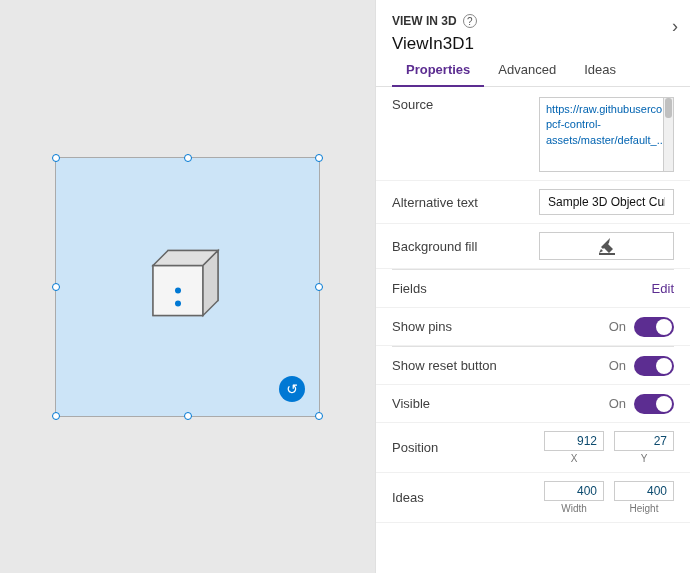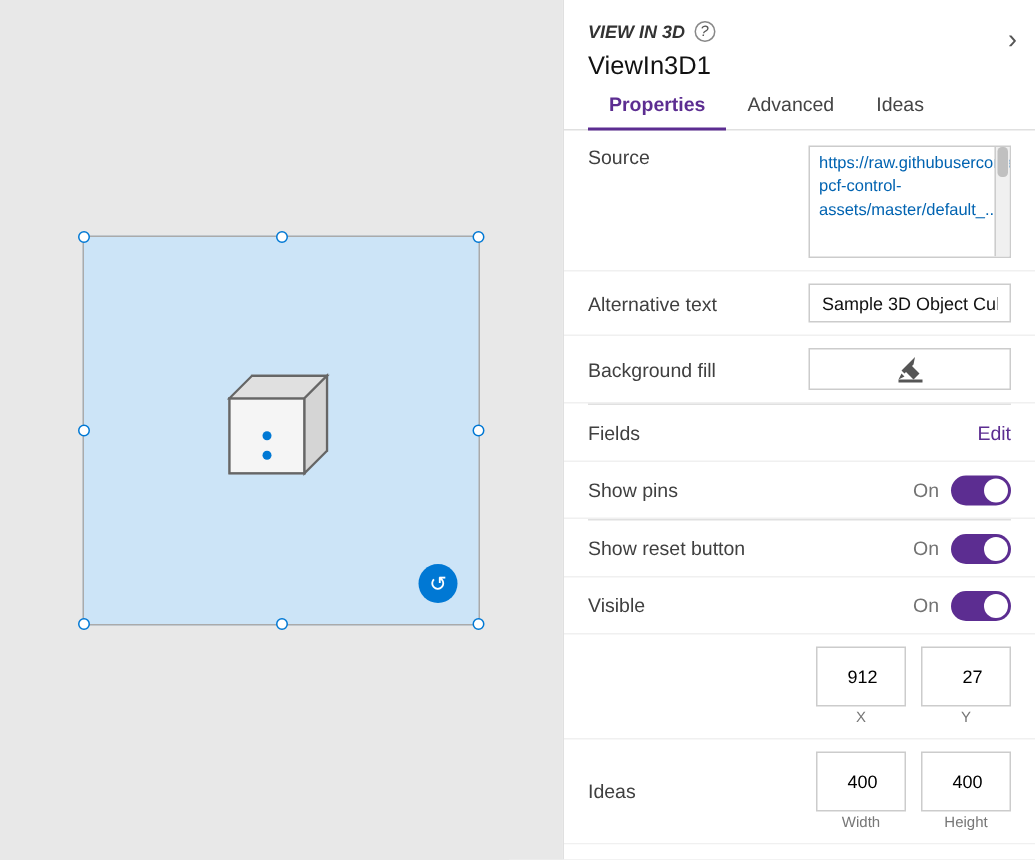--- a/index.html
+++ b/index.html
@@ -89,21 +89,20 @@
       border-bottom: 1px solid #e0e0e0;
     }
 
     .view-in-3d-row {
       display: flex;
       align-items: center;
       gap: 6px;
       margin-bottom: 6px;
       color: #555;
       font-size: 12px;
-      font-style: italic;
     }
 
     .view-in-3d-row .label {
       font-weight: 600;
       color: #333;
       font-size: 12px;
     }
 
     .help-icon {
       width: 14px;
@@ -317,26 +316,26 @@
     
     .coord-group {
       display: flex;
       flex-direction: column;
       align-items: center;
       gap: 2px;
     }
 
     .coord-input {
       width: 60px;
-      height: 40px;
+      height: 20px;
       border: 1px solid #ccc;
-      padding: 4px 18px;
+      padding: 4px 6px;
       font-size: 12px;
       text-align: right;
-      color: #000000;
+      color: #0c4a6e;
     }
 
     .coord-sublabel {
       font-size: 10px;
       color: #777;
     }
 
     .coords-row {
       display: flex;
       gap: 10px;
@@ -481,20 +480,21 @@
       <div class="prop-label">Visible</div>
       <div class="prop-value">
         <div class="toggle-container">
           <span class="toggle-label">On</span>
           <div class="toggle"></div>
         </div>
       </div>
     </div>
 
     <div class="prop-row">
+      <div class="prop-label">Position</div>
       <div class="prop-value">
         <div class="coords-row">
           <div class="coord-group">
             <input class="coord-input" type="text" value="912" style="">
             <span class="coord-sublabel">X</span>
           </div>
           <div class="coord-group">
             <input class="coord-input" type="text" value="27" style="">
             <span class="coord-sublabel">Y</span>
           </div>

